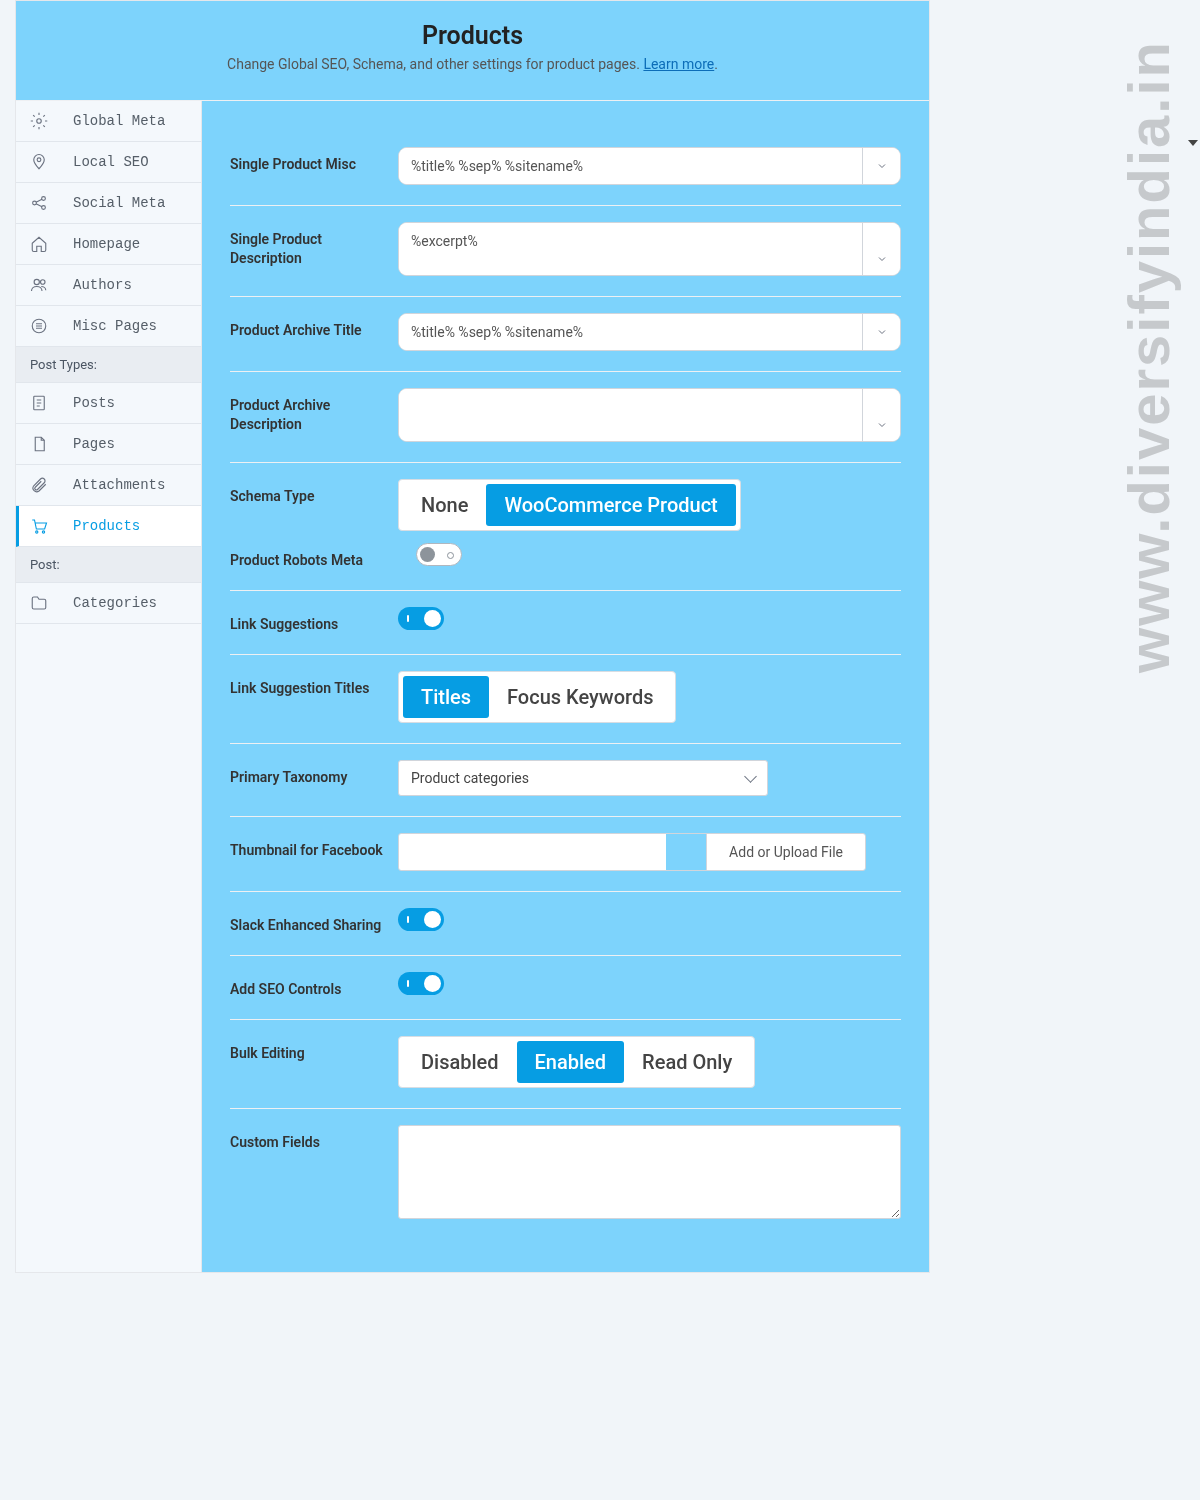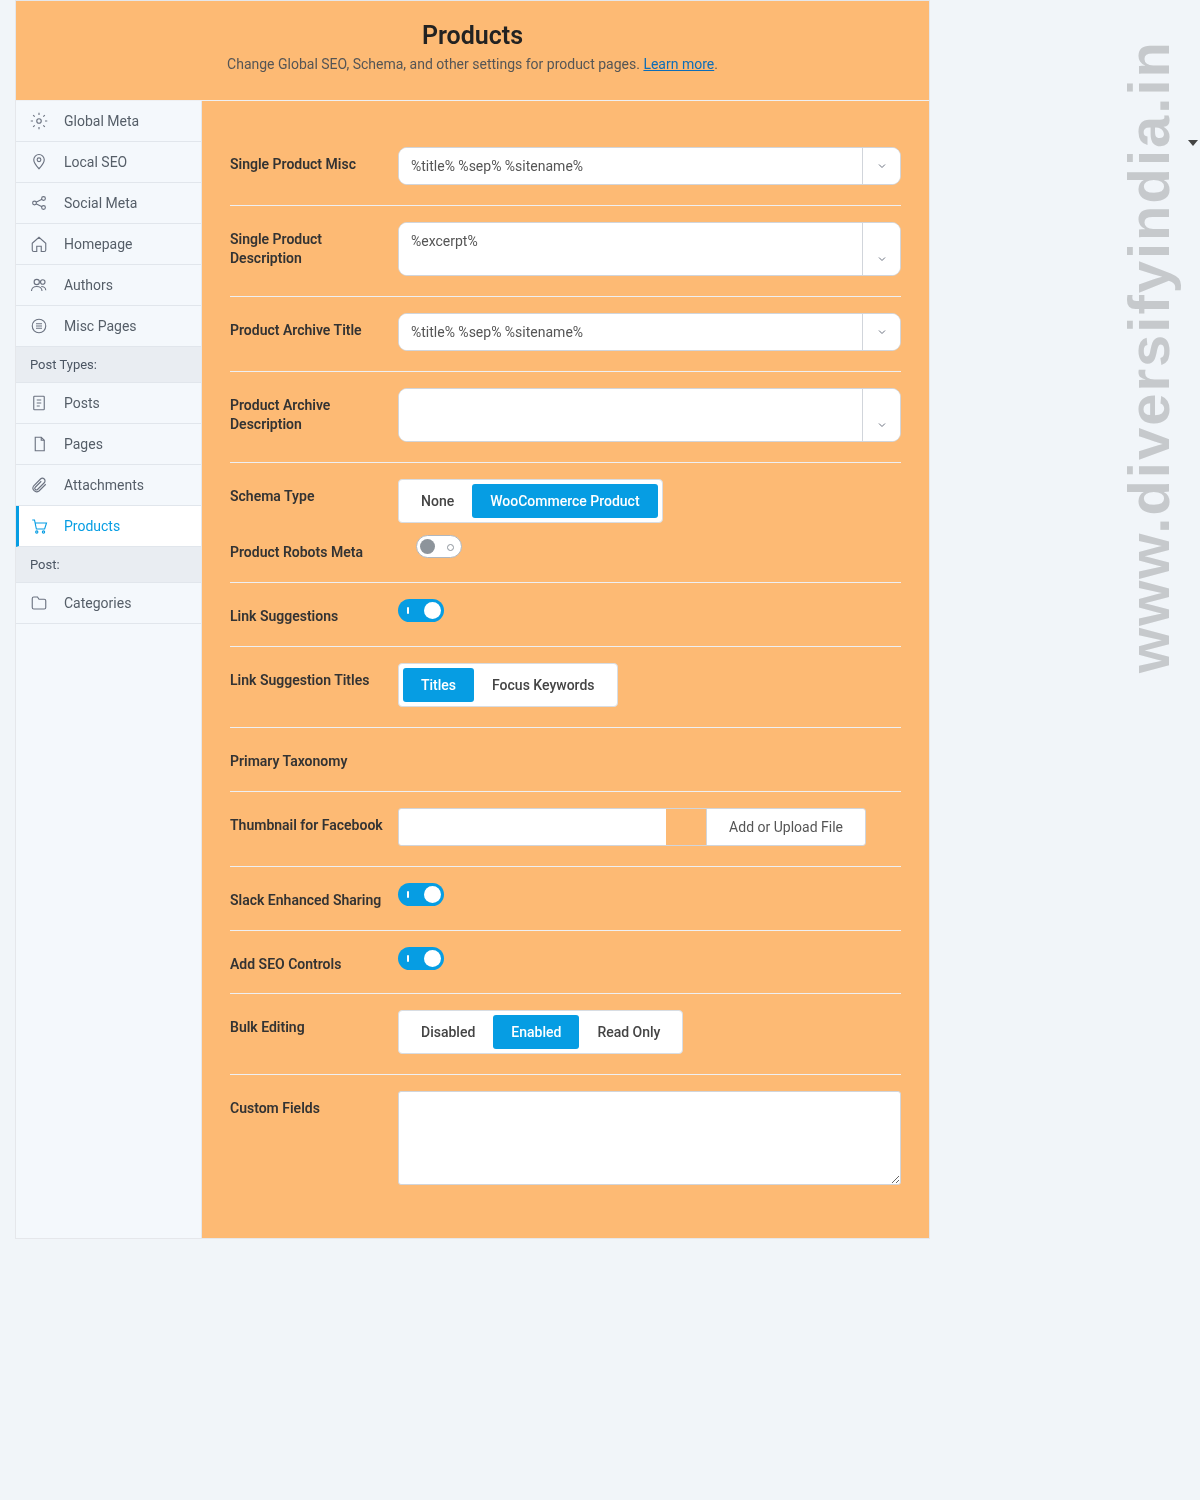--- a/index.html
+++ b/index.html
@@ -8,21 +8,21 @@
   background: #f1f5f9;
   color: #3a3a3a;
   font-size: 14px;
 }
 .page-wrap {
   width: 1200px;
   margin: 0 auto;
   position: relative;
 }
 .main-card {
-  background: #fdba74;
+  background: #7dd3fc;
   width: 915px;
   margin-left: 15px;
   border: 1px solid #e5e7eb;
 }
 .header {
   text-align: center;
   padding: 20px 30px 28px;
   border-bottom: 1px solid #eef0f3;
 }
 .header h1 {
@@ -44,26 +44,27 @@
 }
 .sidebar {
   width: 186px;
   flex-shrink: 0;
   background: #f4f8fc;
   border-right: 1px solid #e5e7eb;
 }
 .sidebar-item {
   display: flex;
   align-items: center;
-  gap: 16px;
+  gap: 25px;
   padding: 11px 14px;
   border-bottom: 1px solid #e1e6ec;
   cursor: pointer;
   color: #555e68;
   font-size: 14px;
+  font-family: Liberation Mono, monospace;
 }
 .sidebar-item.active {
   background: #fff;
   border-left: 3px solid #069de3;
   color: #069de3;
   padding-left: 11px;
 }
 .sidebar-item.active .icon { color: #069de3; }
 .sidebar-header {
   padding: 10px 14px;
@@ -135,21 +136,21 @@
 .chev-btn.bottom { align-items: flex-end; padding-bottom: 10px; }
 .seg {
   display: inline-flex;
   border: 1px solid #d8dde3;
   border-radius: 4px;
   padding: 4px;
   background: #fff;
 }
 .seg-btn {
   padding: 9px 18px;
-  font-size: 14px;
+  font-size: 20px;
   color: #444;
   cursor: pointer;
   border-radius: 3px;
   background: transparent;
   font-weight: 500;
 }
 .seg-btn.active {
   background: #069de3;
   color: #fff;
 }
@@ -506,20 +507,23 @@
           <div class="field-control">
             <div class="seg">
               <div class="seg-btn active">Titles</div>
               <div class="seg-btn">Focus Keywords</div>
             </div>
           </div>
         </div>
 
         <div class="field">
           <div class="field-label">Primary Taxonomy</div>
+          <div class="field-control">
+            <div class="select">Product categories</div>
+          </div>
         </div>
 
         <div class="field">
           <div class="field-label">Thumbnail for Facebook</div>
           <div class="field-control">
             <div class="file-combo">
               <input type="text" style="">
               <div class="file-btn">Add or Upload File</div>
             </div>
           </div>

